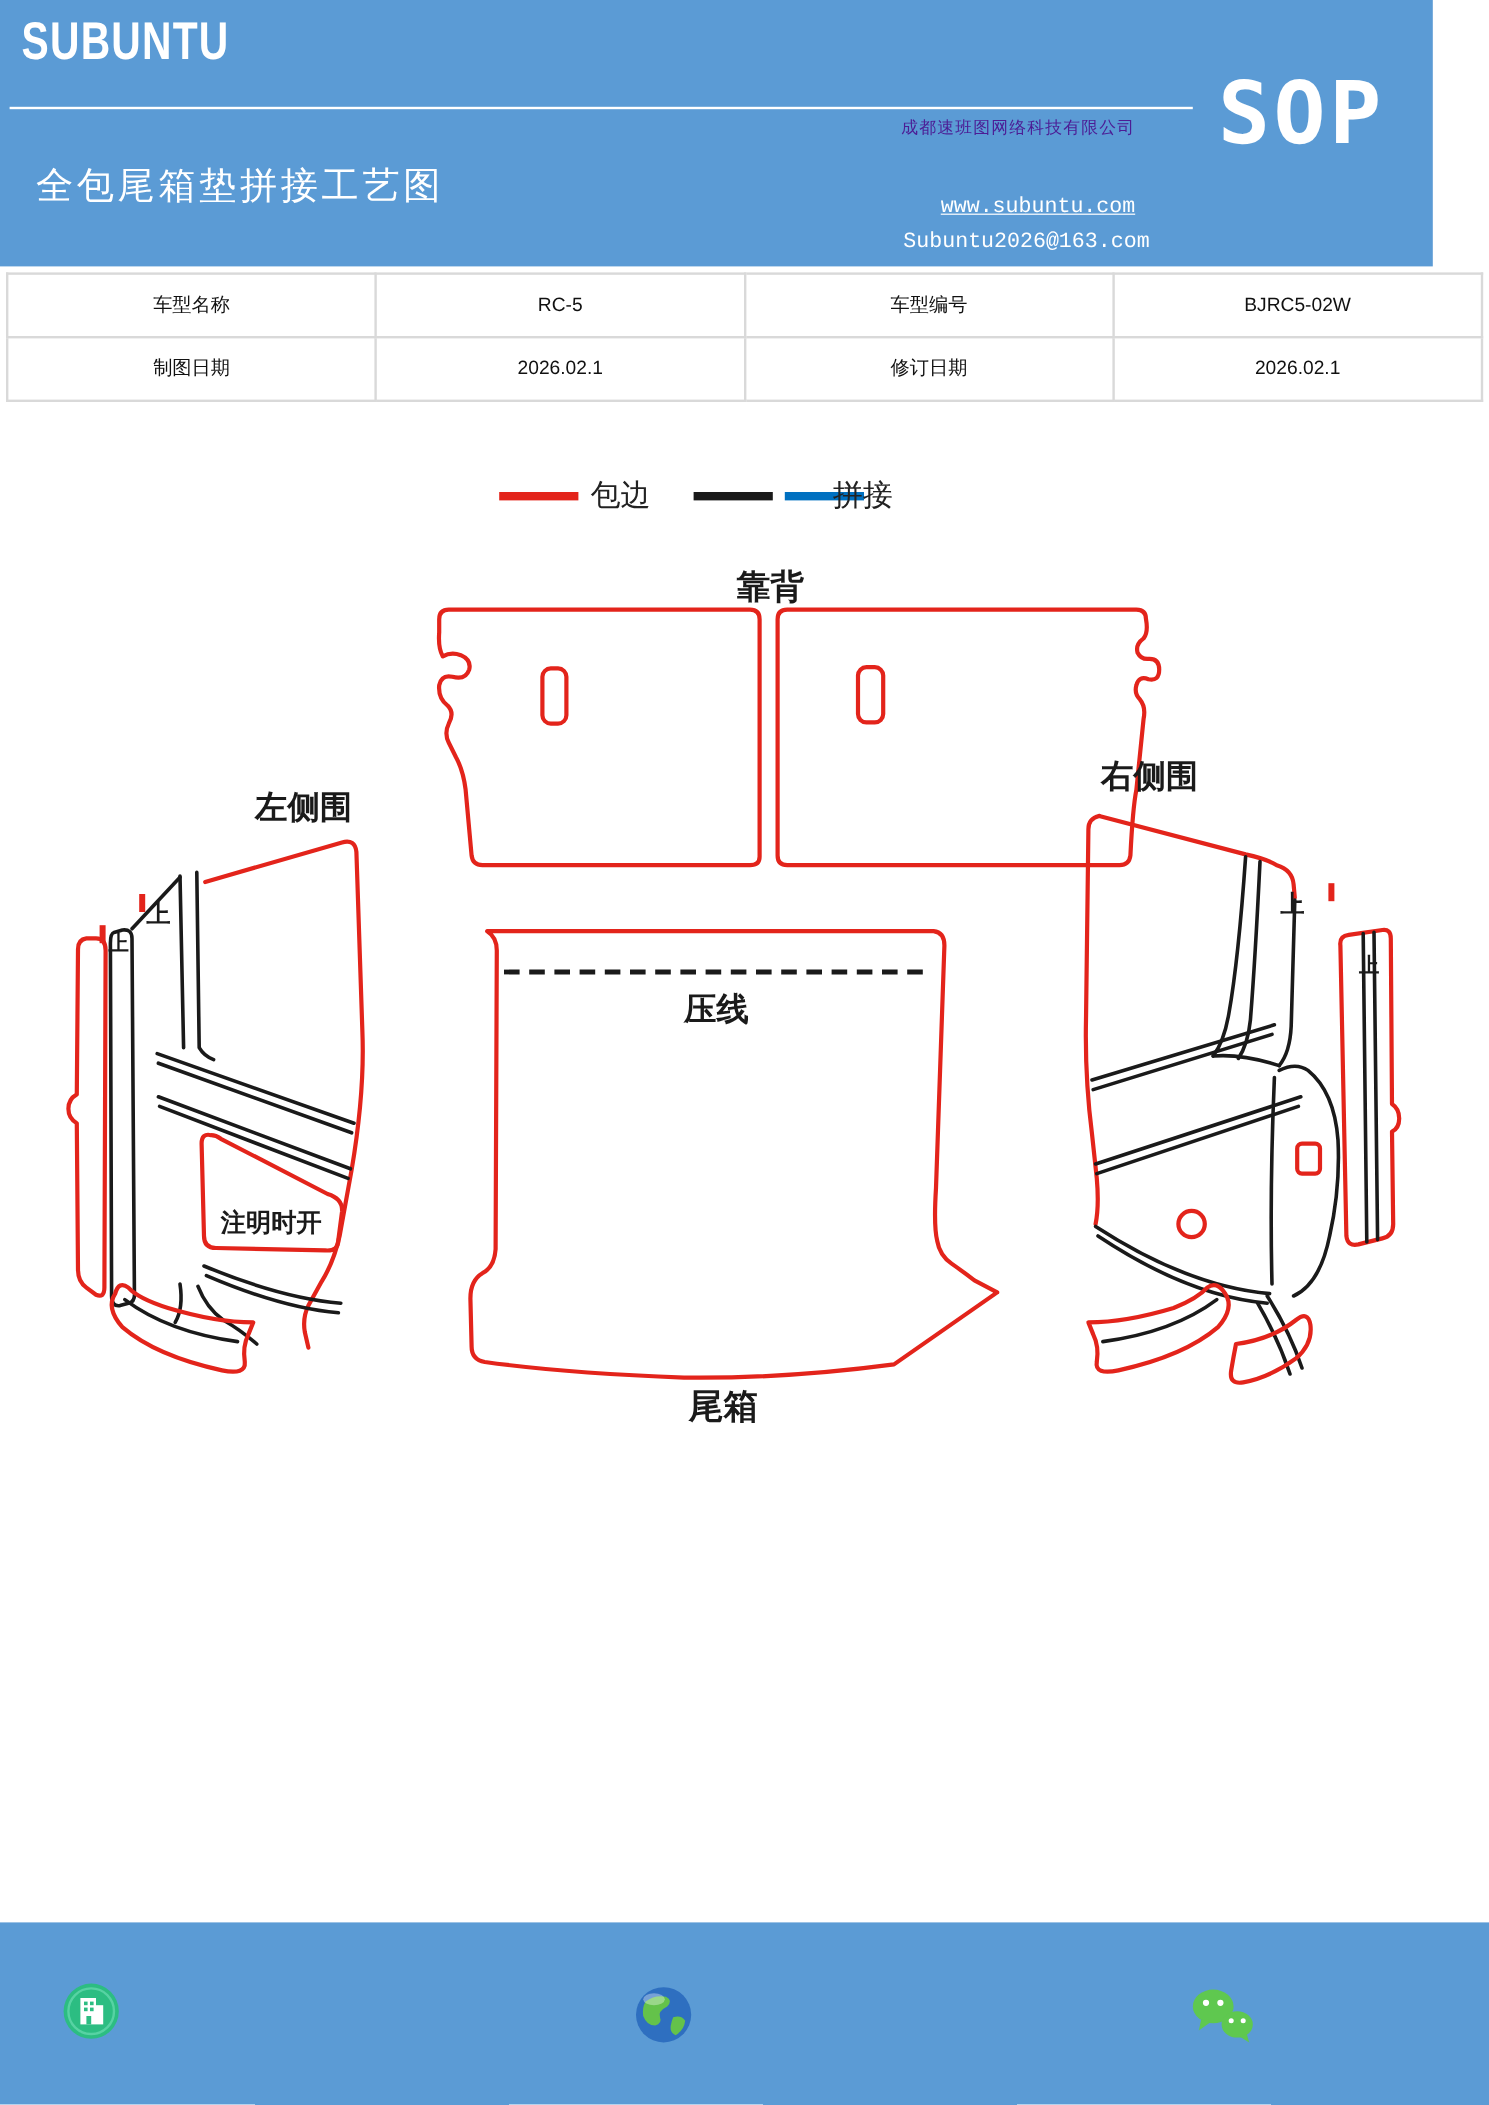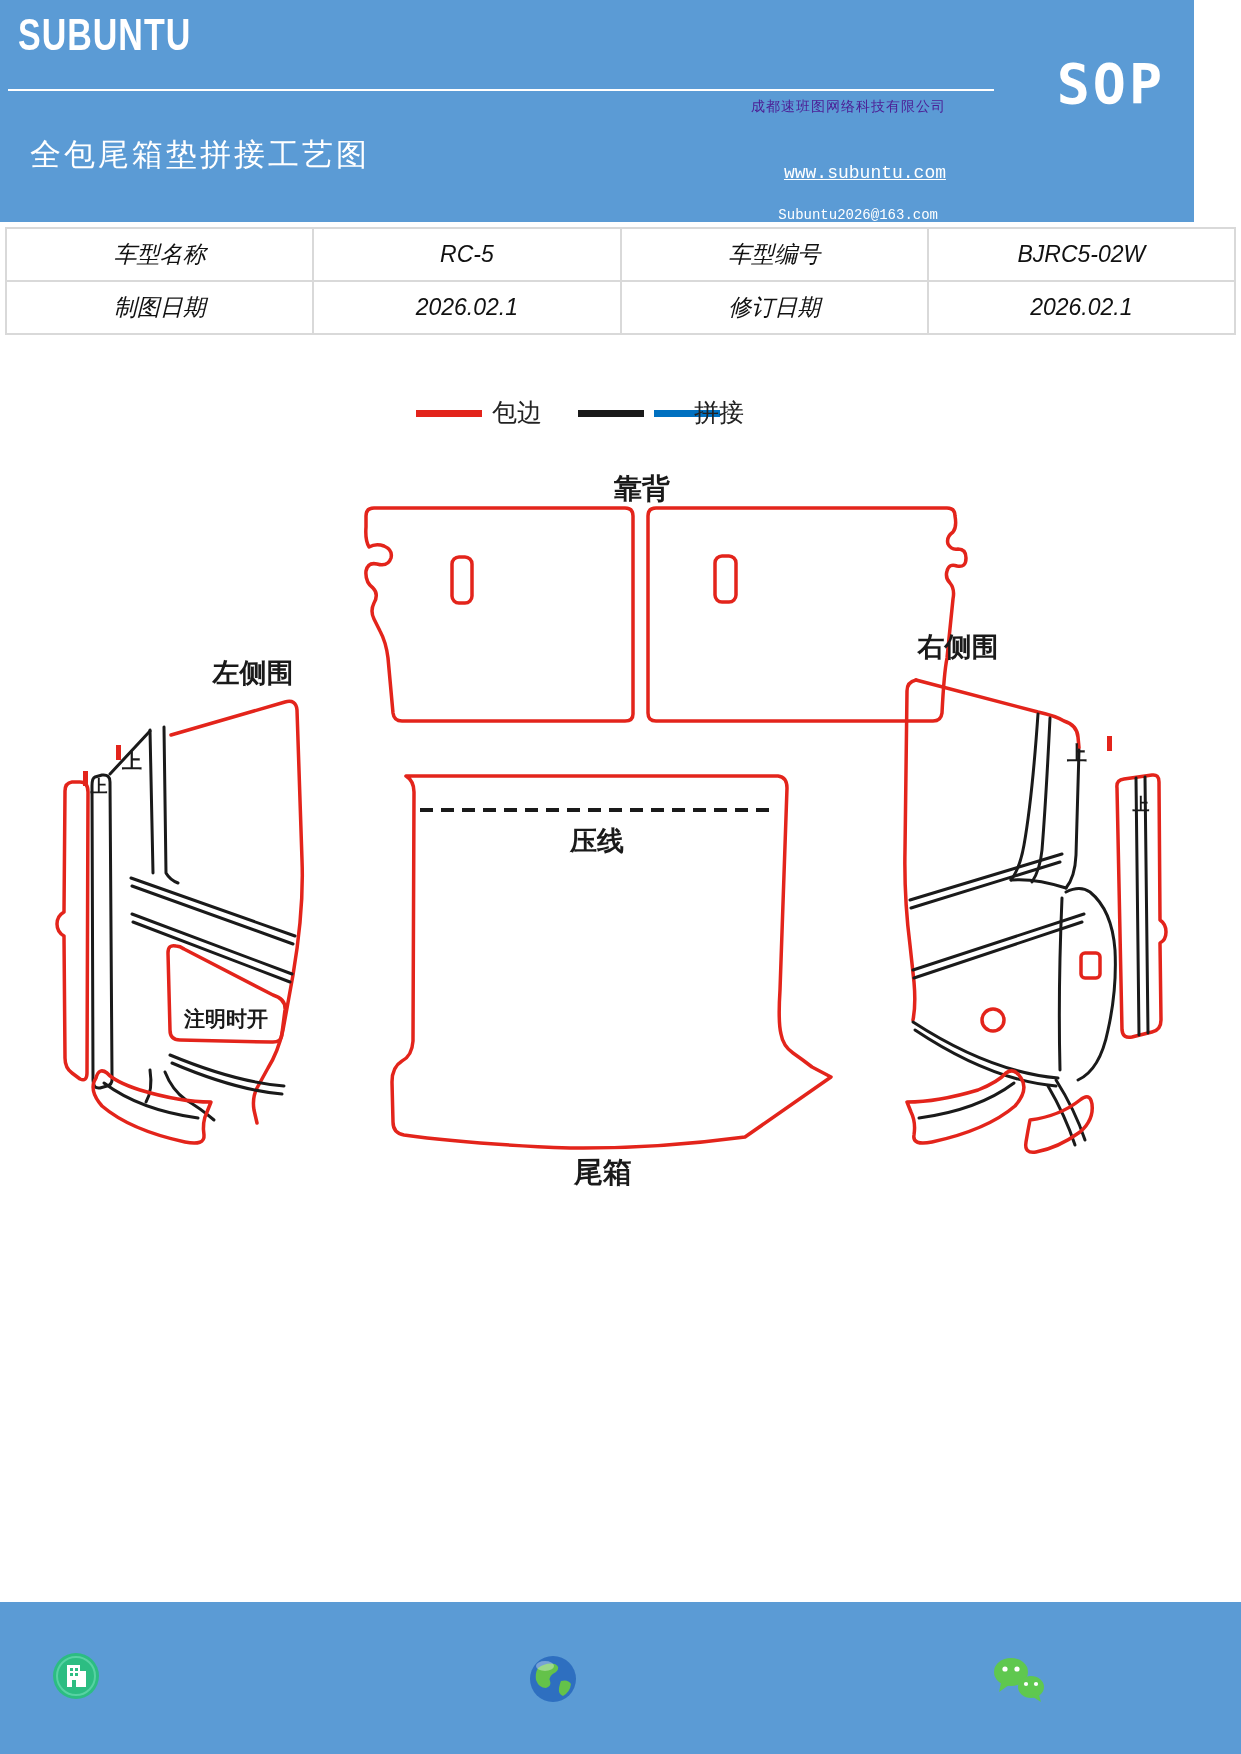--- a/index.html
+++ b/index.html
@@ -4,30 +4,30 @@
 <style>
   html,body{margin:0;padding:0;background:#fff;}
   .page{position:relative;width:1241px;height:1754px;background:#fff;overflow:hidden;
         font-family:"Liberation Sans",sans-serif;}
   
   .banner{position:absolute;left:0;top:0;width:1194px;height:222px;background:#5b9bd5;}
   .logo{position:absolute;left:18px;top:10px;color:#fff;font-weight:bold;font-size:34px;
         letter-spacing:1px;transform:scaleY(1.3);transform-origin:left top;}
   .hr-line{position:absolute;left:8px;top:89px;width:986px;height:2px;background:#fff;}
   .company{position:absolute;top:98px;right:248px;color:#4c1d95;font-size:14px;letter-spacing:1px;}
-  .sop{position:absolute;top:52px;right:29px;color:#fff;font-weight:bold;font-size:55px;
+  .sop{position:absolute;top:52px;right:40px;color:#fff;font-weight:bold;font-size:72px;
        font-family:"DejaVu Sans Mono",monospace;letter-spacing:3px;}
   .doc-title{position:absolute;left:30px;top:134px;color:#fff;font-size:31px;font-weight:normal;letter-spacing:3px;}
   .site{position:absolute;right:248px;top:163px;color:#fff;font-size:18px;
         font-family:"Liberation Mono",monospace;text-decoration:underline;cursor:pointer;}
-  .mail{position:absolute;right:256px;top:192px;color:#fff;font-size:14px;
-        font-family:"Liberation Mono",monospace;margin-top:15px;}
+  .mail{position:absolute;right:236px;top:192px;color:#fff;font-size:18px;
+        font-family:"Liberation Mono",monospace;}
   
   table.info{position:absolute;left:5px;top:227px;width:1231px;border-collapse:collapse;table-layout:fixed;}
-  table.info td{border:2px solid #d9d9d9;height:49px;text-align:center;font-size:23px;color:#111;font-style:italic;}
+  table.info td{border:2px solid #d9d9d9;height:49px;text-align:center;font-size:16px;color:#111;}
   
   .legend{position:absolute;left:0;top:396px;width:1241px;height:34px;margin-left:16px;}
   .sw{position:absolute;height:7px;width:66px;top:14px;}
   .sw.red{left:400px;background:#e3241b;}
   .sw.blk{left:562px;background:#1a1a1a;}
   .sw.blu{left:638px;background:#0070c0;}
   .leg-lab{position:absolute;top:0;font-size:25px;color:#222;}
   .leg-lab.l1{left:476px;}
   .leg-lab.l2{left:678px;text-align:center;}
   

